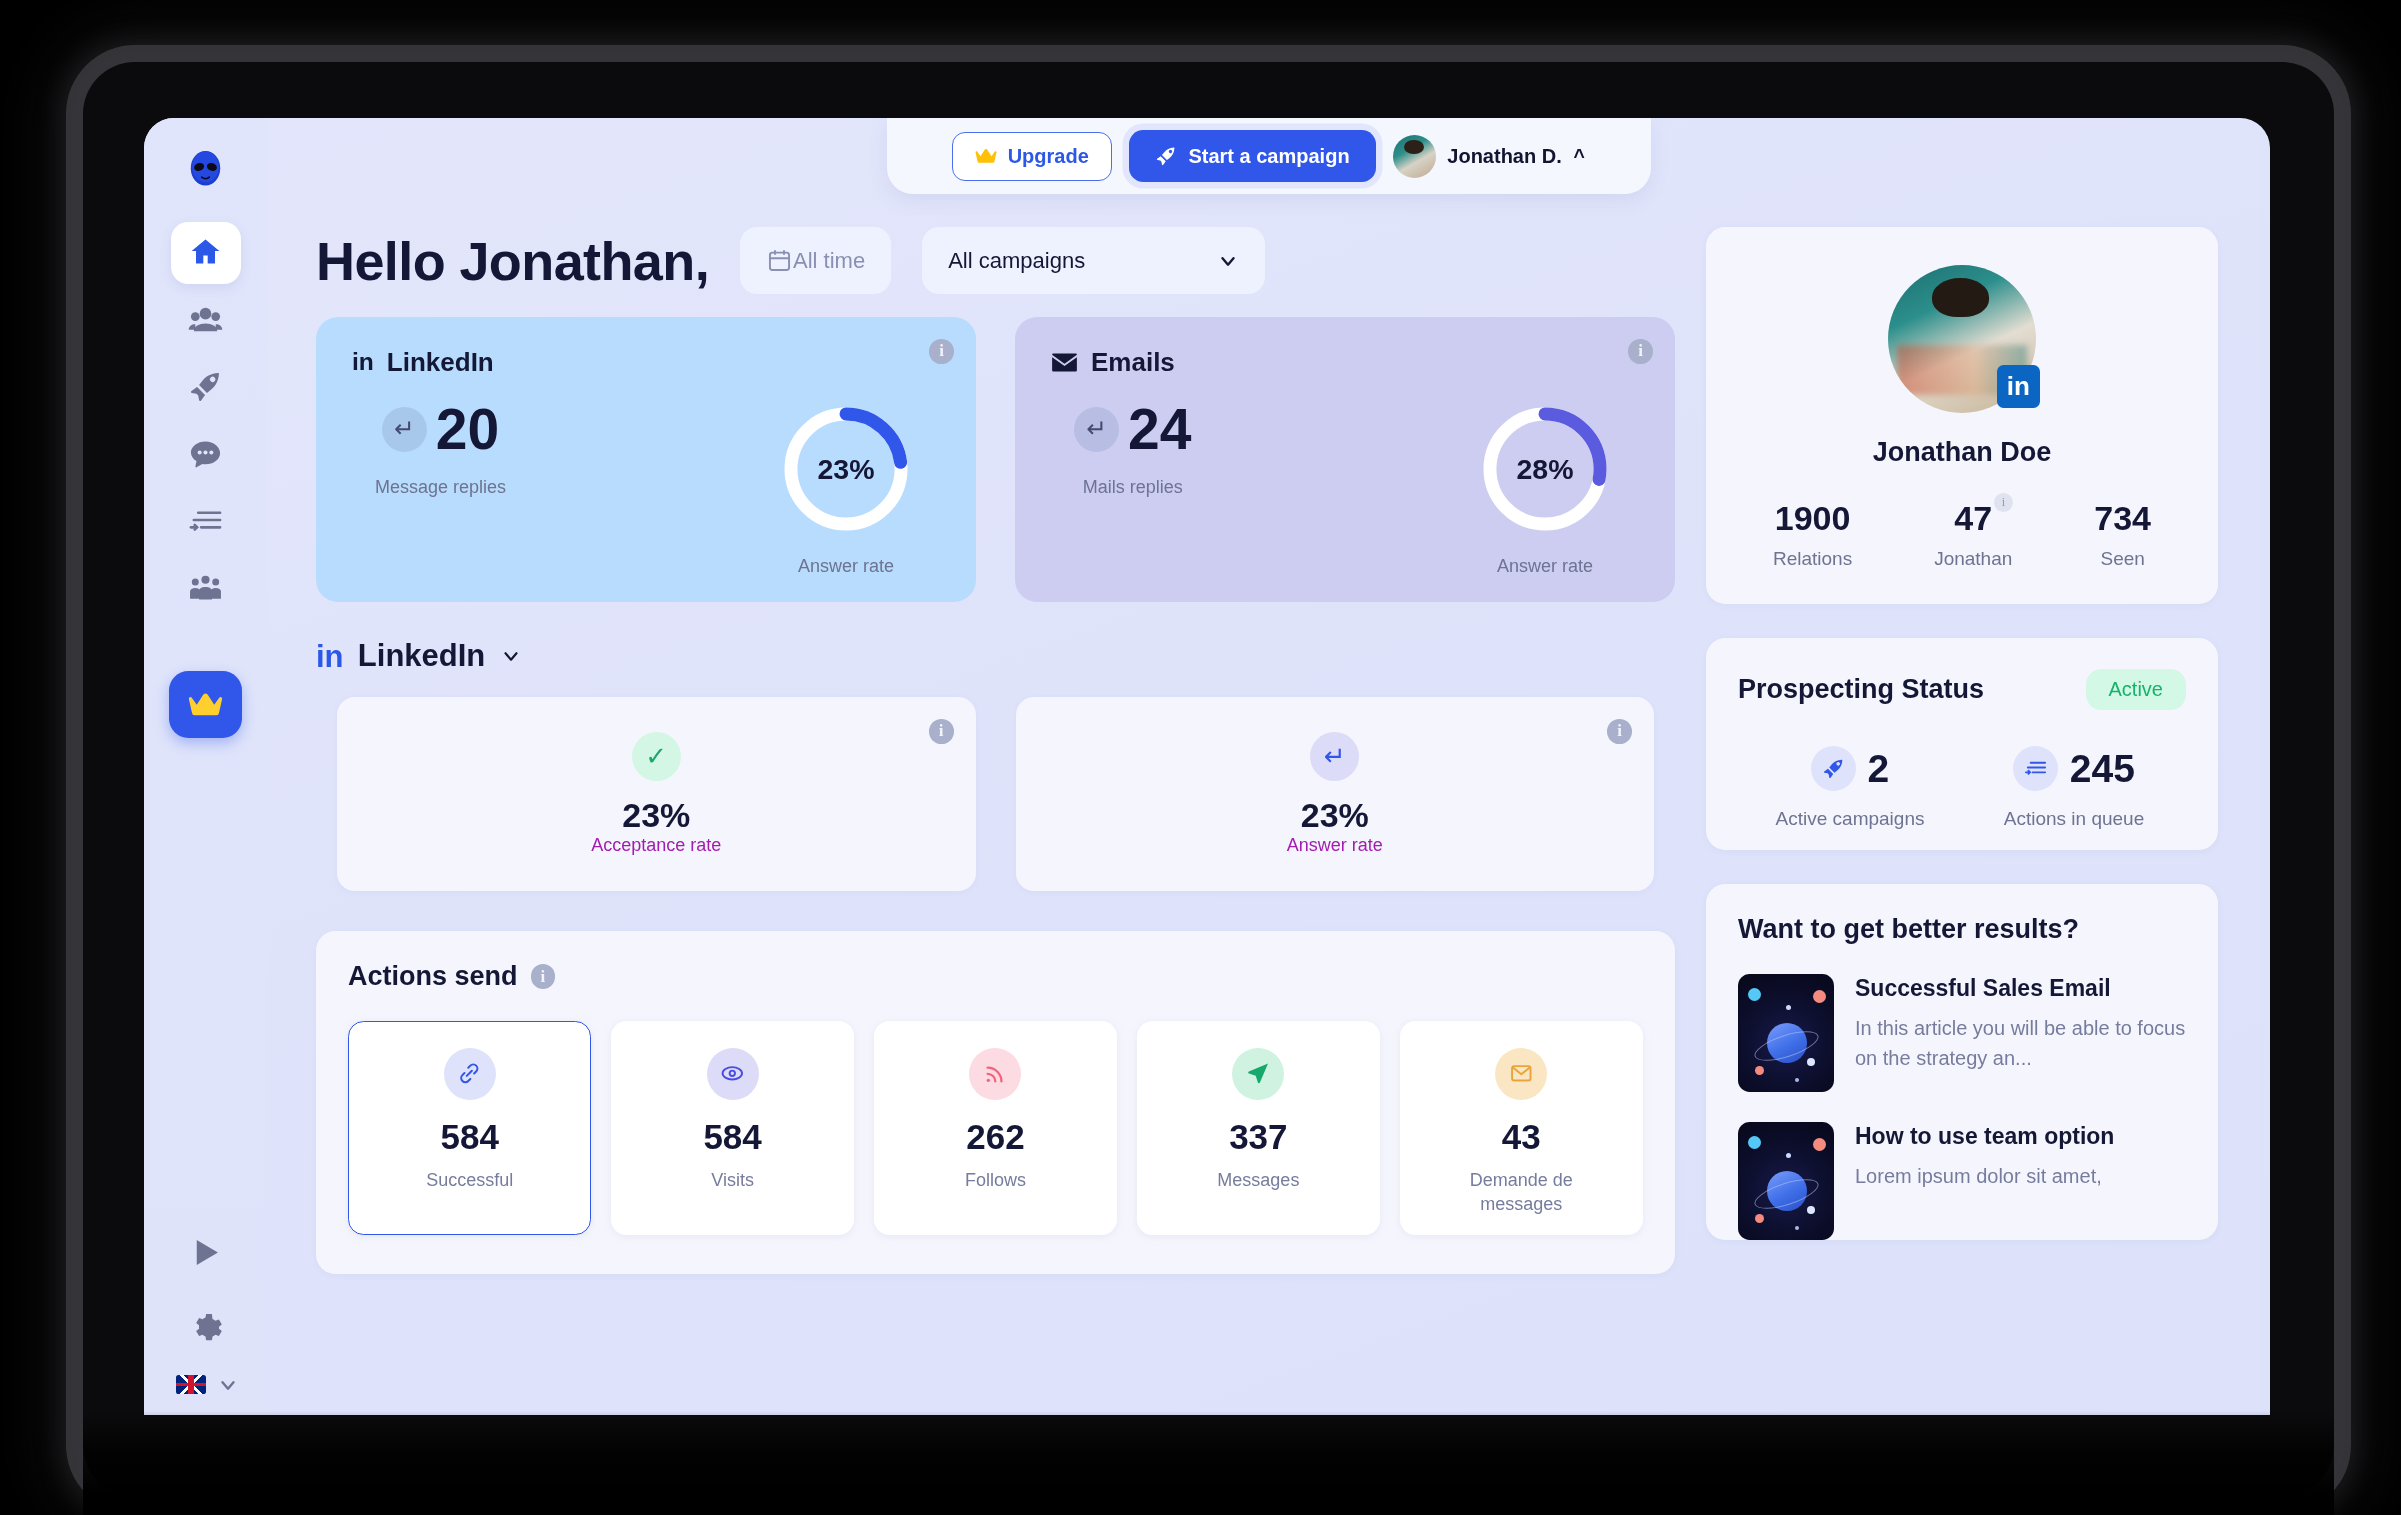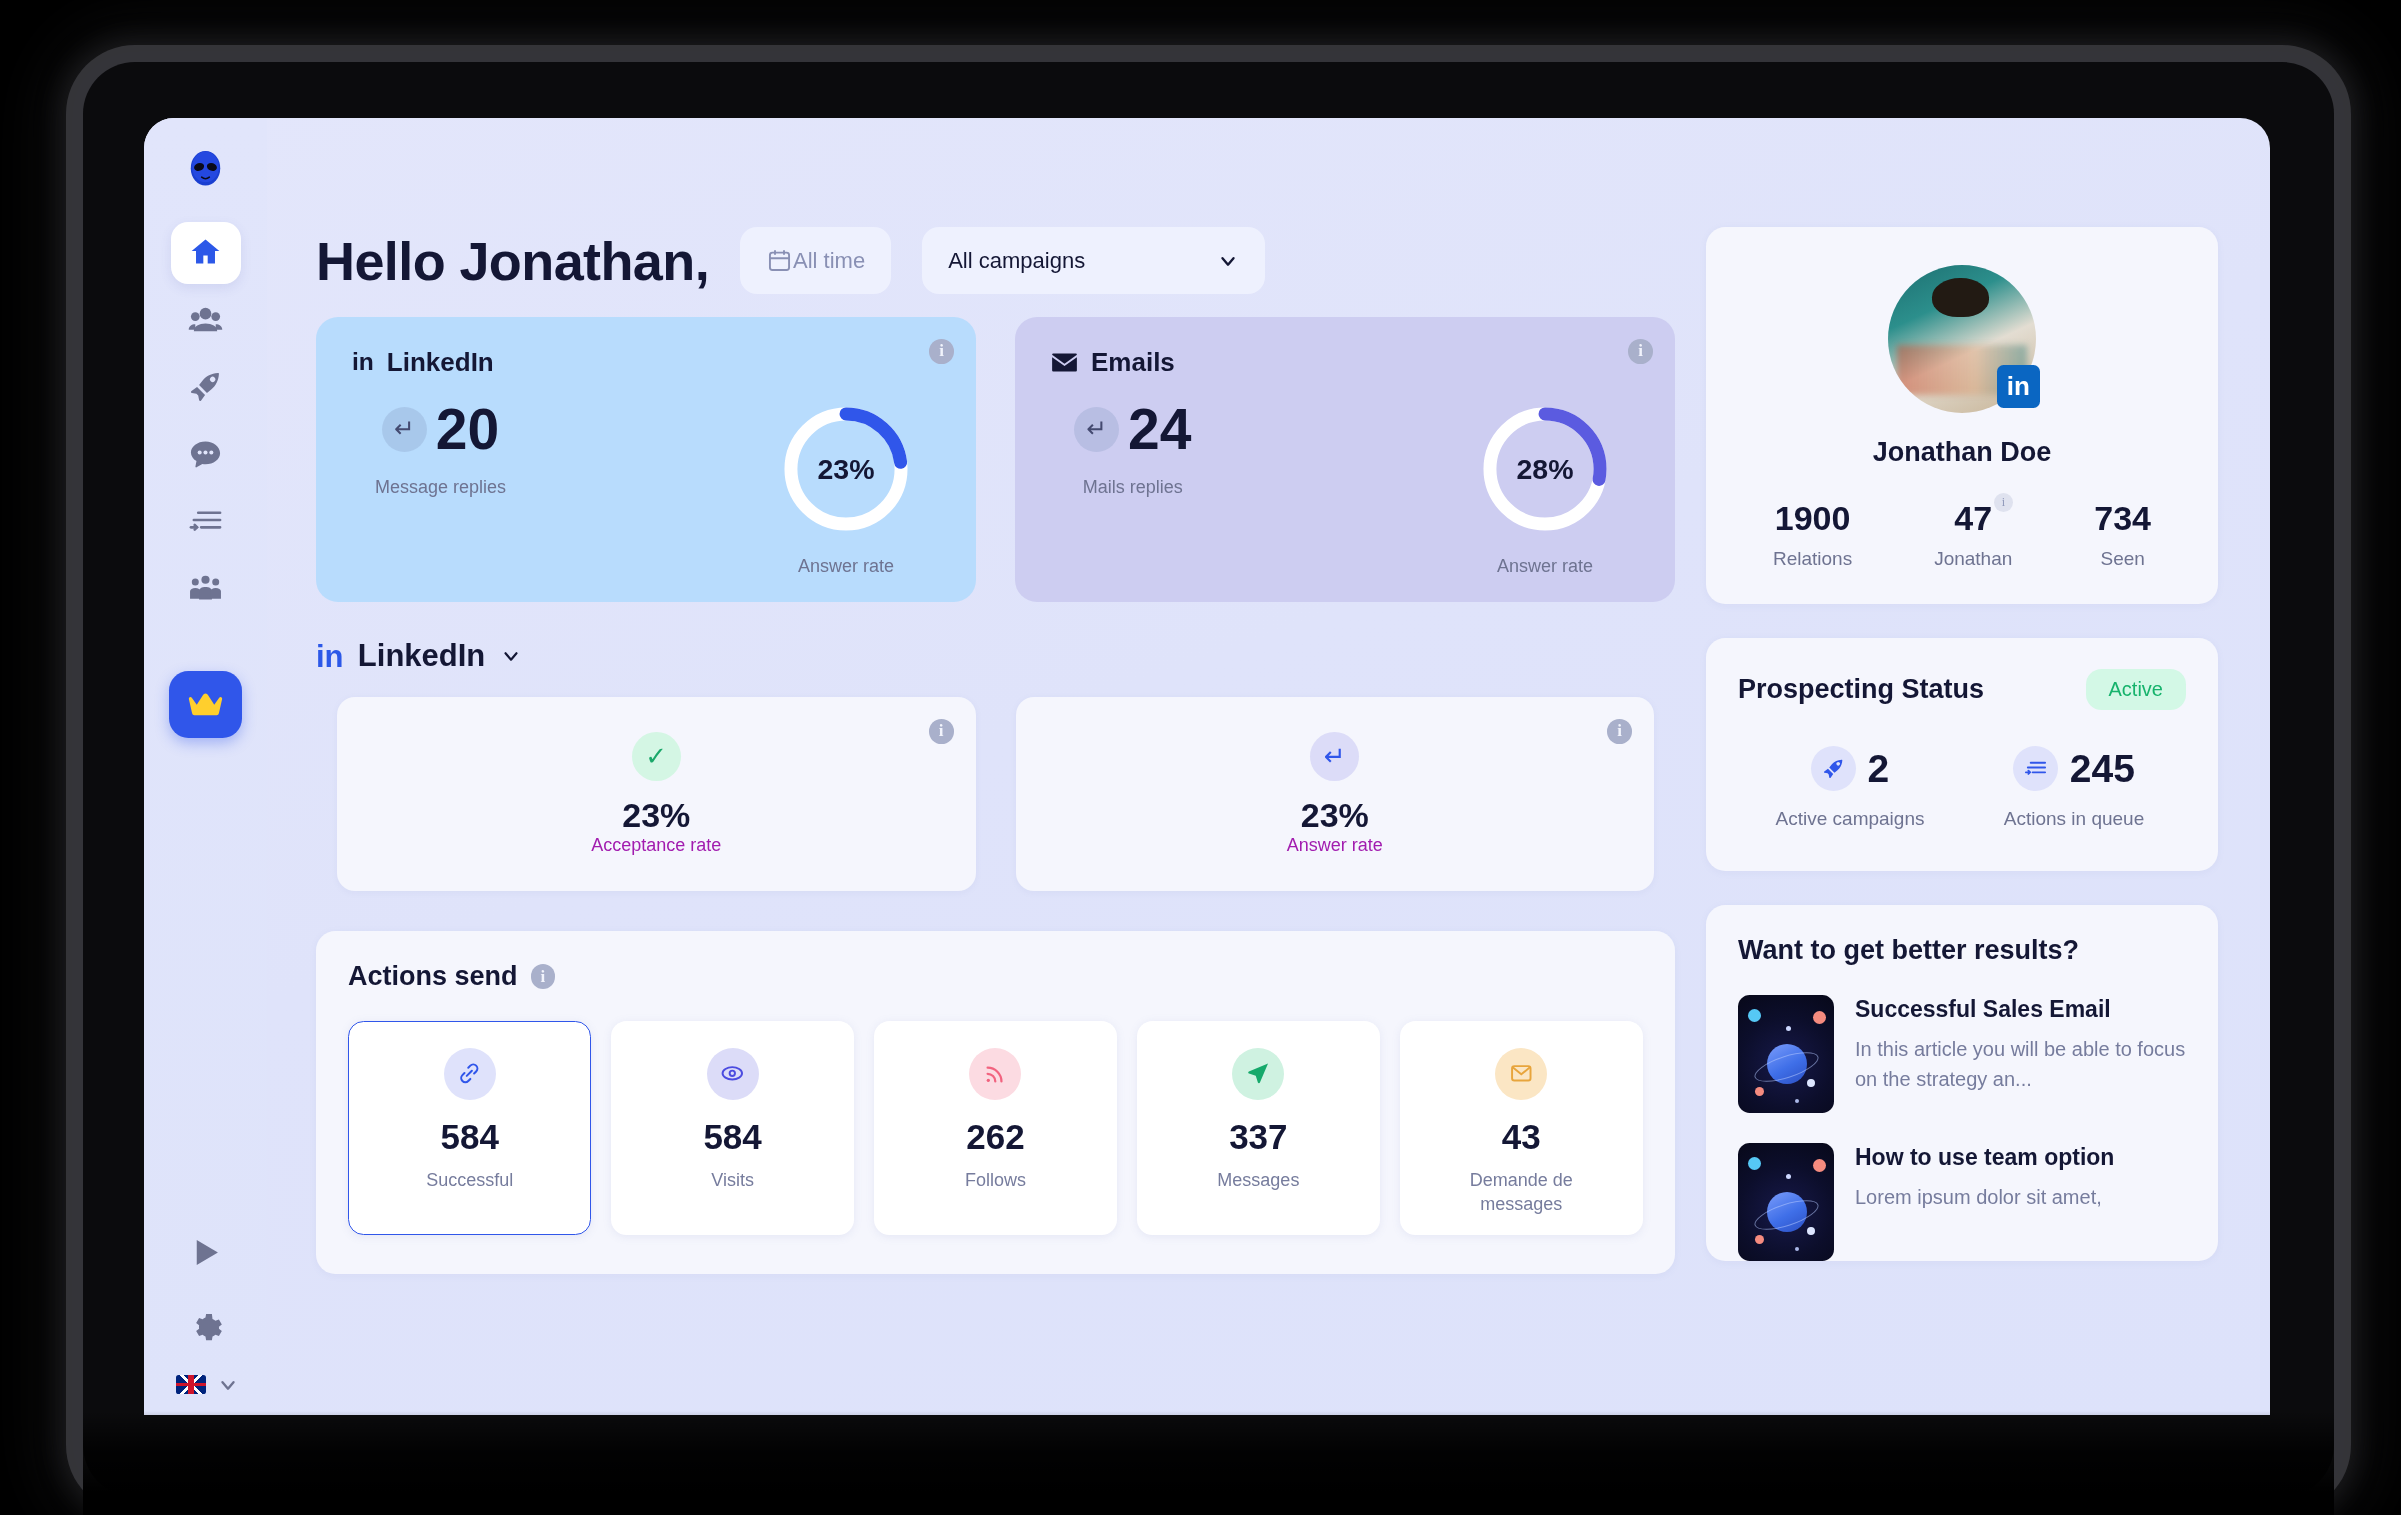--- a/index.html
+++ b/index.html
@@ -322,21 +322,21 @@
   .pstat-num { font-size: 34px; font-weight: bold; color: #141735; position: relative; display: inline-block; }
   .pstat-num .badge-dot {
     position: absolute; right: -21px; top: -6.5px;
     width: 19.4px; height: 19.4px; border-radius: 50%;
     background: #dfe2ef; color: #9099bb;
     font-size: 12.3px; line-height: 19.4px; font-weight: normal;
     font-family: "Liberation Serif", serif;
   }
   .pstat-label { font-size: 19px; color: #6e7391; margin-top: 10.4px; }
 
-  .prospect-card { padding: 31px 32px 41px 32px; }
+  .prospect-card { padding: 31px 32px 20px 32px; }
   .prospect-head { display: flex; align-items: center; justify-content: space-between; }
   .prospect-title { font-size: 27px; font-weight: bold; color: #141735; }
   .badge-active {
     background: #d3f8e6; color: #16b36c;
     font-size: 20px; padding: 9px 23px; border-radius: 15.5px;
   }
   .prospect-stats { display: flex; margin-top: 36px; }
   .pitem { flex: 1 1 0; text-align: center; }
   .pitem-row { display: flex; align-items: center; justify-content: center; gap: 11.7px; }
   .pitem-ic {
@@ -484,20 +484,40 @@
           <span class="flag-uk"></span>
           <svg class="chev" viewBox="0 0 24 24" fill="none" stroke="currentColor" stroke-width="2.6" stroke-linecap="round" stroke-linejoin="round">
               <polyline points="6 9 12 16 18 9"></polyline>
             </svg>
         </div>
       </div>
     </nav>
 
     <div class="content">
 
+      <div class="topbar">
+        <button class="btn-upgrade">
+          <svg viewBox="0 0 24 24" fill="#ffc107" width="22" height="22">
+              <path d="M2.6 7.4 6 12.2l4.2-6.6a2 2 0 0 1 3.6 0L18 12.2l3.4-4.8c.7-1 2.2-.3 2 .9L21.2 18a1.6 1.6 0 0 1-1.6 1.3H4.4A1.6 1.6 0 0 1 2.8 18L.6 8.3c-.2-1.2 1.3-1.9 2-0.9z"></path>
+            </svg>
+          <span>Upgrade</span>
+        </button>
+        <button class="btn-campaign">
+          <svg viewBox="0 0 24 24" fill="#ffffff">
+              <path d="M20.5 2.8c-4.6.3-8 2.1-10.6 5.3l-2.3 2.9 5.4 5.4 2.9-2.3c3.2-2.6 5-6 5.3-10.6a.6.6 0 0 0-.7-.7zM15.6 8.4a1.8 1.8 0 1 1 2.6-2.6 1.8 1.8 0 0 1-2.6 2.6z"></path>
+              <path d="M6.2 12.3 2.4 15c-.6.4-.4 1.3.3 1.4l3.1.6 1.2 1.2.6 3.1c.1.7 1 .9 1.4.3l2.7-3.8-5.5-5.5z"></path>
+            </svg>
+          <span>Start a campaign</span>
+        </button>
+        <div class="user-chip">
+          <span class="avatar-sm"></span>
+          <span class="user-name">Jonathan D.</span>
+          <span class="caret-up">^</span>
+        </div>
+      </div>
 
       <div class="body">
 
         <div class="col-main">
 
           <div class="greet-row">
             <h1 class="greeting">Hello Jonathan,</h1>
             <div class="filter-date">
               <svg viewBox="0 0 24 24" fill="none" stroke="#8990b4" stroke-width="1.7">
                   <rect x="3.5" y="5" width="17" height="15.5" rx="2.2"></rect>

